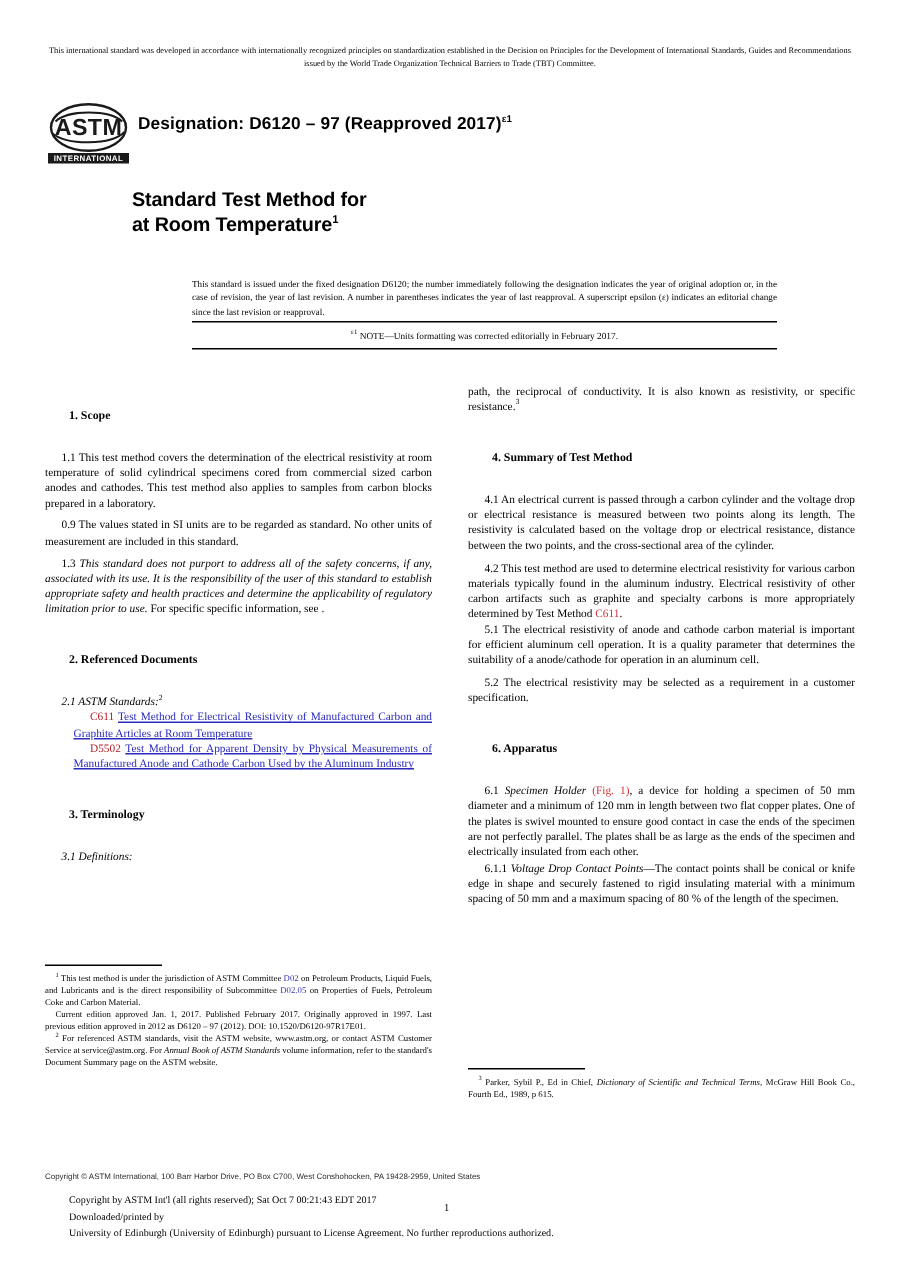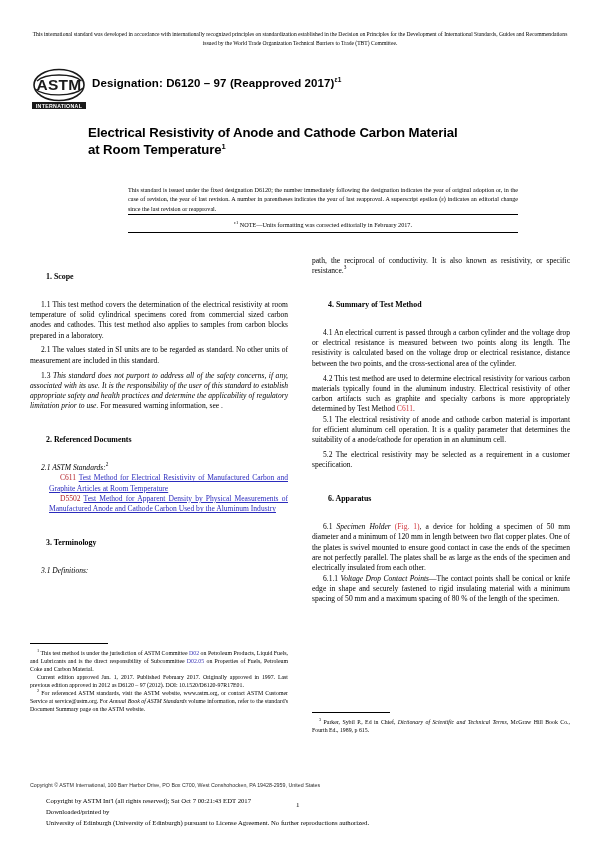--- a/index.html
+++ b/index.html
@@ -222,40 +222,40 @@
         <text x="58" y="83" font-family="Liberation Sans, sans-serif" font-size="10.5" font-weight="bold" text-anchor="middle" fill="#ffffff" letter-spacing="0.6">INTERNATIONAL</text>
       </g>
     </svg>
     <div class="desig-text">
       <span>Designation:</span>
       <span>D6120 – 97 (Reapproved 2017)</span><sup>ε1</sup>
     </div>
   </div>
 
   <div class="title">
-    <div>Electrical Resistivity of Anode and Cathode Carbon Material</div>
+    <div>Standard Test Method for</div>
     <div><span>at Room Temperature</span><sup>1</sup></div>
   </div>
 
   <div class="issue-note">This standard is issued under the fixed designation D6120; the number immediately following the designation indicates the year of original adoption or, in the case of revision, the year of last revision. A number in parentheses indicates the year of last reapproval. A superscript epsilon (ε) indicates an editorial change since the last revision or reapproval.</div>
   <div class="note-rule" style="top:214px"></div>
   <div class="eps-note">
     <sup>ε1</sup>
     <span>NOTE—Units formatting was corrected editorially in February 2017.</span>
   </div>
   <div class="note-rule" style="top:232px"></div>
 
   <div class="col left">
 
     <div class="sec-head" style="padding-top:0">1. Scope</div>
     <p>1.1 This test method covers the determination of the electrical resistivity at room temperature of solid cylindrical specimens cored from commercial sized carbon anodes and cathodes. This test method also applies to samples from carbon blocks prepared in a laboratory.</p>
     <div class="gap"></div>
-    <p>2.1 The values stated in SI units are to be regarded as standard. No other units of measurement are included in this standard.</p>
+    <p>0.9 The values stated in SI units are to be regarded as standard. No other units of measurement are included in this standard.</p>
     <div class="gap"></div>
-    <p><span>1.3</span> <i>This standard does not purport to address all of the safety concerns, if any, associated with its use. It is the responsibility of the user of this standard to establish appropriate safety and health practices and determine the applicability of regulatory limitation prior to use.</i> <span>For measured warning information, see .</span></p>
+    <p><span>1.3</span> <i>This standard does not purport to address all of the safety concerns, if any, associated with its use. It is the responsibility of the user of this standard to establish appropriate safety and health practices and determine the applicability of regulatory limitation prior to use.</i> <span>For specific specific information, see .</span></p>
 
     <div class="sec-head">2. Referenced Documents</div>
     <p><i>2.1 ASTM Standards:</i><sup>2</sup></p>
     <div class="ref-list">
       <p class="ref-item"><span class="stdno">C611</span> <span class="reflink">Test Method for Electrical Resistivity of Manufactured Carbon and Graphite Articles at Room Temperature</span></p>
       <p class="ref-item"><span class="stdno">D5502</span> <span class="reflink">Test Method for Apparent Density by Physical Measurements of Manufactured Anode and Cathode Carbon Used by the Aluminum Industry</span></p>
     </div>
 
     <div class="sec-head">3. Terminology</div>
     <p><i>3.1 Definitions:</i></p>

